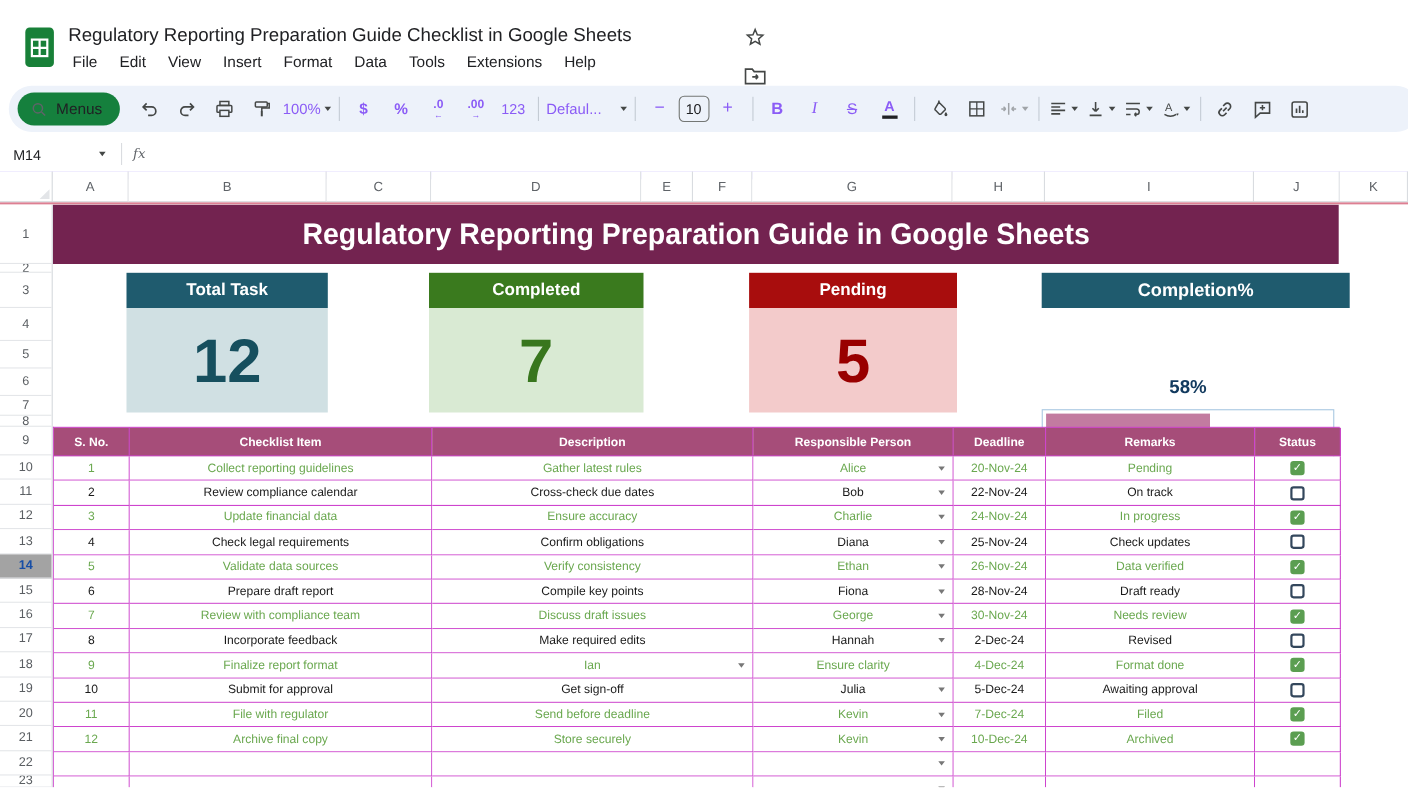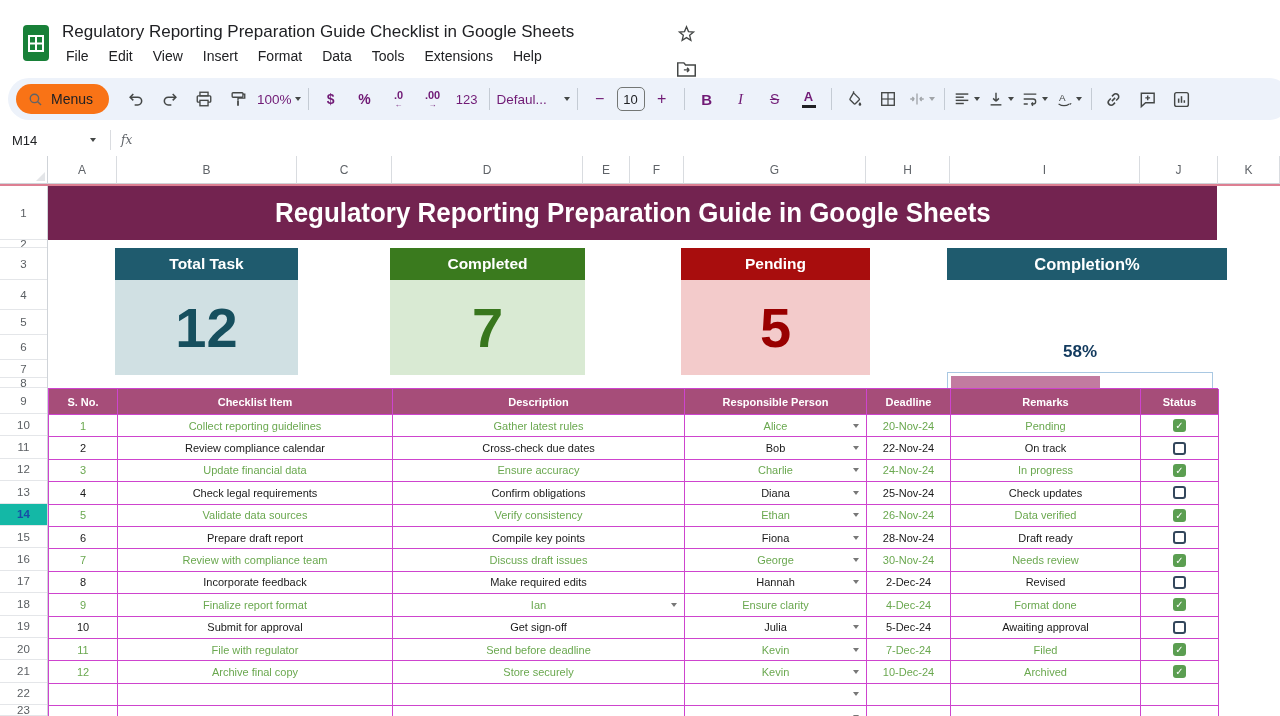--- a/index.html
+++ b/index.html
@@ -9,24 +9,24 @@
   
   .logo{position:absolute;left:18px;top:24px;width:36px;height:38px;}
   .doc-title{position:absolute;left:62px;top:22px;font-size:17px;color:#202124;white-space:nowrap;}
   .doc-actions{position:absolute;left:648px;top:24px;display:flex;align-items:center;gap:17px;flex-direction:column;}
   .saving{display:flex;align-items:center;gap:8px;color:#5f6368;font-size:13.5px;}
   .menubar{position:absolute;left:56px;top:46px;display:flex;}
   .menu-item{padding:2px 10px;font-size:14px;color:#202124;border-radius:6px;cursor:pointer;}
   
   .toolbar{position:absolute;left:8px;right:-10px;top:78px;height:42px;background:#edf2fa;
            border-radius:21px;display:flex;align-items:center;padding:0 8px;box-sizing:border-box;}
-  .menus-pill{display:flex;align-items:center;gap:8px;background:#f97316;border-radius:16px;
+  .menus-pill{display:flex;align-items:center;gap:8px;background:#15803d;border-radius:16px;
               height:30px;padding:0 16px 0 12px;margin-right:10px;font-size:14px;color:#202124;}
   .tb{min-width:30px;height:30px;display:flex;align-items:center;justify-content:center;
-      border-radius:4px;color:#701a75;font-size:14px;gap:3px;padding:0 2px;}
+      border-radius:4px;color:#8b5cf6;font-size:14px;gap:3px;padding:0 2px;}
   .tb.txt{font-weight:600;font-size:14px;}
   .tb-sep{width:1px;height:22px;background:#c4cbd4;margin:0 5px;}
   .caret{width:0;height:0;border-left:3.5px solid transparent;border-right:3.5px solid transparent;
          border-top:4.5px solid #444746;}
   .dec{display:flex;flex-direction:column;align-items:center;line-height:1;font-size:11px;font-weight:600;}
   .dec .arr{font-size:8px;line-height:1;}
   .fontname{font-size:13.5px;font-weight:400;min-width:64px;text-align:left;}
   .sizebox{width:26px;height:22px;border:1px solid #747775;border-radius:5px;display:flex;
            align-items:center;justify-content:center;font-size:13px;background:#edf2fa;}
   .bold-b{font-weight:700;font-size:15px;}
@@ -50,21 +50,21 @@
                  border-bottom:9px solid #e3e5e8;}
   .colheaders{position:absolute;left:48px;top:156px;height:28px;display:flex;}
   .colheader{height:28px;display:flex;align-items:center;justify-content:center;font-size:12px;
              color:#5f6368;border-right:1px solid #d9dce0;border-bottom:1px solid #cfd3d8;
              box-sizing:border-box;background:#fff;}
   .freeze-line{position:absolute;left:0;right:0;top:184px;height:2px;background:#dd7f92;}
   .rowheaders{position:absolute;left:0;top:186px;width:48px;bottom:0;background:#fff;
               border-right:1px solid #cfd3d8;box-sizing:border-box;overflow:hidden;}
   .rowheader{display:flex;align-items:center;justify-content:center;font-size:11.5px;color:#5a5e62;
              border-bottom:1px solid #e4e6e9;box-sizing:border-box;overflow:hidden;}
-  .rowheader.sel{background:#14b8a6;color:#174ea6;font-weight:700;}
+  .rowheader.sel{background:#a3a3a3;color:#174ea6;font-weight:700;}
   
   .canvas{position:absolute;left:48px;top:186px;right:0;bottom:0;background:#fff;overflow:hidden;}
   .banner{position:absolute;left:0;top:0;width:1169px;height:54px;background:var(--c-banner,#732350);
           display:flex;align-items:center;justify-content:center;}
   .banner span{color:#fff;font-weight:700;font-size:27px;transform:scaleX(.96);white-space:nowrap;}
   .card{position:absolute;top:62px;}
   .card-head{height:32px;display:flex;align-items:center;justify-content:center;color:#fff;
              font-weight:700;font-size:15.5px;}
   .card-body{height:95px;display:flex;align-items:center;justify-content:center;
              font-weight:700;font-size:56px;}

